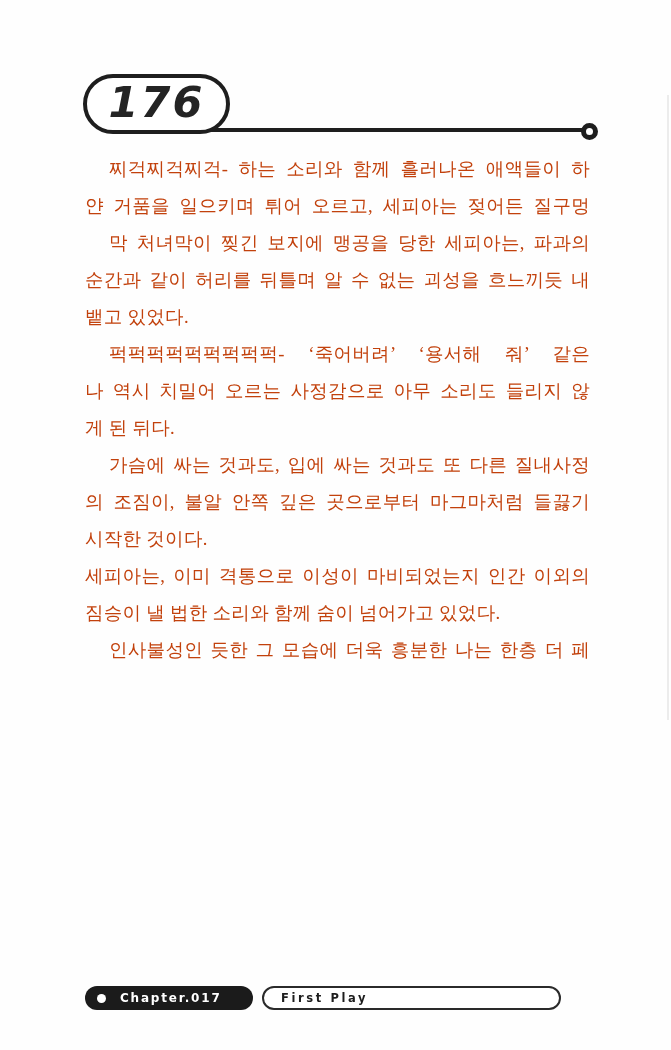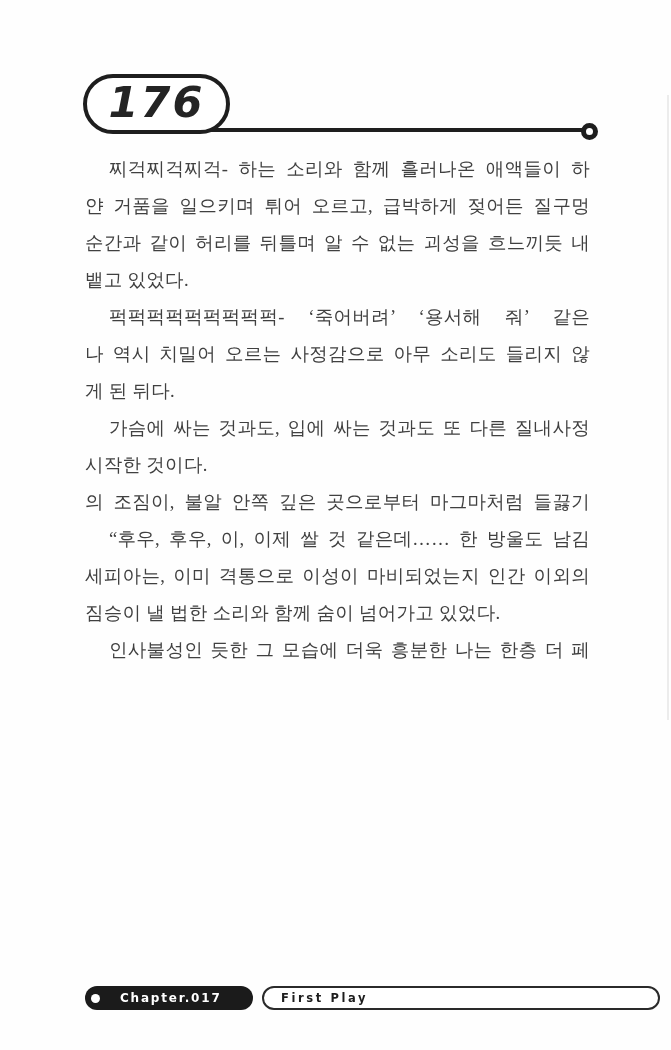--- a/index.html
+++ b/index.html
@@ -39,50 +39,50 @@
   .header-ring {
     position:absolute; left:581px; top:123px;
     width:17px; height:17px;
     border:5px solid #1e1e1e; border-radius:50%;
     background:#ffffff; z-index:1;
   }
 
   
   .body-text {
     position:absolute; left:85px; top:151px; width:505px;
-    color:#404040;
+    color:#c2410c;
     font-size:18.5px;
     letter-spacing:0.3px;
   }
   .ln { height:37px; line-height:37px; overflow:hidden; white-space:normal; }
   .j  { text-align:justify; text-align-last:justify; }
   .in { text-indent:24px; }
 
   
   .chapter-pill {
     position:absolute; left:85px; top:986px;
     width:168px; height:24px;
     background:#1b1b1b; border-radius:12px;
     display:flex; align-items:center;
-    padding-left:6px; gap:20px;
+    padding-left:12px; gap:14px;
     z-index:2;
   }
   .chapter-pill .dot {
     width:9px; height:9px; border-radius:50%;
     background:#ffffff; flex:0 0 auto;
   }
   .chapter-pill .label {
     color:#ffffff;
     font-family:"DejaVu Sans","Liberation Sans",sans-serif;
     font-size:12px; font-weight:bold; letter-spacing:1.8px;
     transform:translateY(-0.5px);
   }
   .section-box {
     position:absolute; left:262px; top:986px;
-    width:398px; height:24px;
+    width:299px; height:24px;
     background:#ffffff;
     border:2.5px solid #2a2a2a; border-radius:13px;
     display:flex; align-items:center;
     padding-left:17px;
   }
   .section-box .label {
     color:#1d1d1d;
     font-family:"DejaVu Sans","Liberation Sans",sans-serif;
     font-size:11.5px; font-weight:bold; letter-spacing:2.6px;
   }
@@ -100,34 +100,34 @@
 <div class="page">
 
   <div class="header-rule"></div>
   <div class="header-ring"></div>
   <div class="pagenum-pill">
     <span class="num">176</span>
   </div>
 
   <main class="body-text">
     <div class="ln in j">찌걱찌걱찌걱- 하는 소리와 함께 흘러나온 애액들이 하</div>
-    <div class="ln j">얀 거품을 일으키며 튀어 오르고, 급박하게 젖어든 질구멍</div>
+    <div class="ln j">얀 거품을 일으키며 튀어 오르고, 세피아는 젖어든 질구멍</div>
 
+    <div class="ln in j">막 처녀막이 찢긴 보지에 맹공을 당한 세피아는, 파과의</div>
     <div class="ln j">순간과 같이 허리를 뒤틀며 알 수 없는 괴성을 흐느끼듯 내</div>
     <div class="ln">뱉고 있었다.</div>
 
     <div class="ln in j">퍽퍽퍽퍽퍽퍽퍽퍽퍽- ‘죽어버려’ ‘용서해 줘’ 같은</div>
     <div class="ln j">나 역시 치밀어 오르는 사정감으로 아무 소리도 들리지 않</div>
     <div class="ln">게 된 뒤다.</div>
 
     <div class="ln in j">가슴에 싸는 것과도, 입에 싸는 것과도 또 다른 질내사정</div>
+    <div class="ln j">의 조짐이, 불알 안쪽 깊은 곳으로부터 마그마처럼 들끓기</div>
     <div class="ln">시작한 것이다.</div>
-    <div class="ln j">의 조짐이, 불알 안쪽 깊은 곳으로부터 마그마처럼 들끓기</div>
 
-    <div class="ln in j">“후우, 후우, 이, 이제 쌀 것 같은데…… 한 방울도 남김</div>
 
 
     <div class="ln j">세피아는, 이미 격통으로 이성이 마비되었는지 인간 이외의</div>
     <div class="ln">짐승이 낼 법한 소리와 함께 숨이 넘어가고 있었다.</div>
 
     <div class="ln in j">인사불성인 듯한 그 모습에 더욱 흥분한 나는 한층 더 페</div>
   </main>
 
   <div class="chapter-pill">
     <span class="dot"></span>

